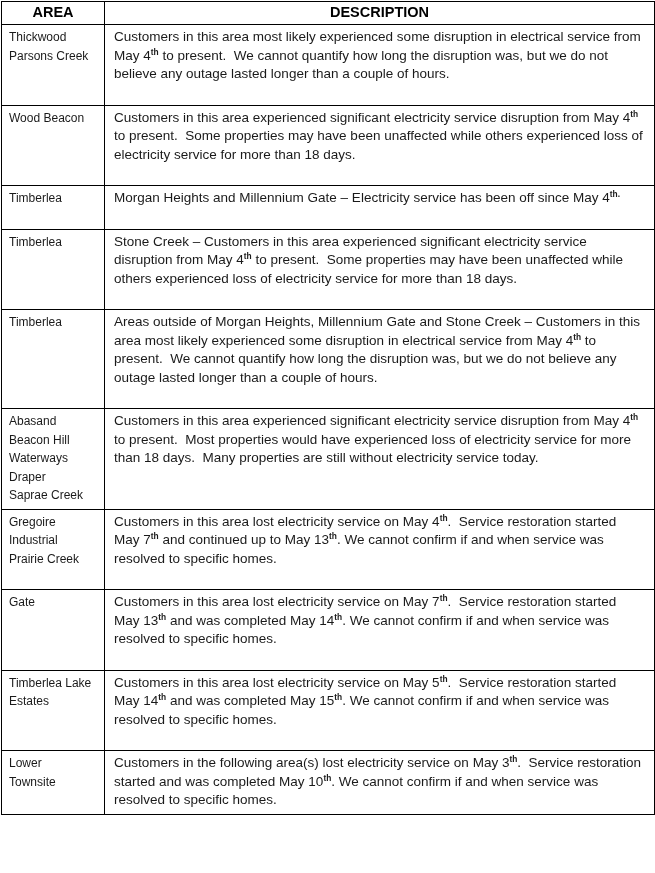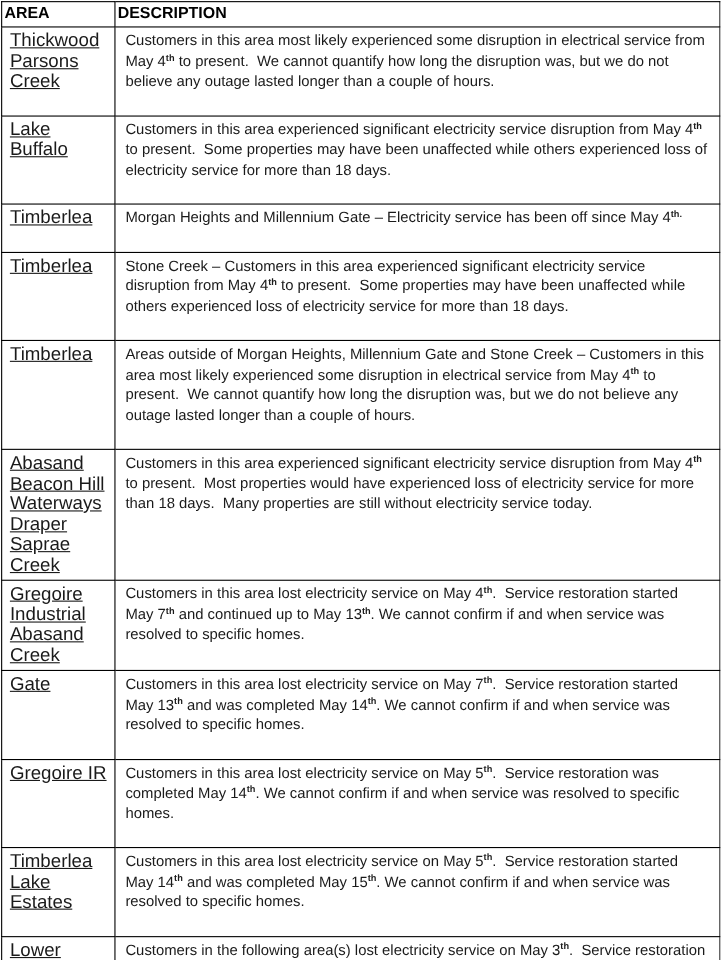--- a/index.html
+++ b/index.html
@@ -26,31 +26,30 @@
   table.outage-table td {
     border: 1.5px solid #000000;
     vertical-align: top;
     box-sizing: border-box;
   }
   col.col-area { width: 103px; }
   col.col-desc { width: 550px; }
   th {
     font-size: 14.5px;
     font-weight: bold;
-    text-align: left;
+    text-align: center;
     padding: 2px 2px 3px 2px;
     line-height: 17px;
     color: #000000;
   }
   td.area-cell {
-    font-size: 17px;
+    font-size: 12px;
     line-height: 18.5px;
     padding: 3px 4px 4px 7px;
     white-space: pre-line;
-    text-decoration: underline;
   }
   td.desc-cell {
     font-size: 13.5px;
     line-height: 18.5px;
     padding: 3px 10px 21px 9px;
   }
   tr:last-child td.desc-cell { padding-bottom: 4px; }
   .desc-text { white-space: pre-wrap; }
   sup {
     font-size: 0.62em;
@@ -78,21 +77,21 @@
     </thead>
     <tbody>
         <tr>
           <td class="area-cell">Thickwood
 Parsons Creek</td>
           <td class="desc-cell">
             <div class="desc-text">Customers in this area most likely experienced some disruption in electrical service from May 4<sup>th</sup> to present.  We cannot quantify how long the disruption was, but we do not believe any outage lasted longer than a couple of hours.</div>
           </td>
         </tr>
         <tr>
-          <td class="area-cell">Lake Buffalo</td>
+          <td class="area-cell">Wood Beacon</td>
           <td class="desc-cell">
             <div class="desc-text">Customers in this area experienced significant electricity service disruption from May 4<sup>th</sup> to present.  Some properties may have been unaffected while others experienced loss of electricity service for more than 18 days.</div>
           </td>
         </tr>
         <tr>
           <td class="area-cell">Timberlea</td>
           <td class="desc-cell">
             <div class="desc-text">Morgan Heights and Millennium Gate – Electricity service has been off since May 4<sup>th.</sup></div>
           </td>
         </tr>
@@ -114,35 +113,29 @@
 Waterways
 Draper
 Saprae Creek</td>
           <td class="desc-cell">
             <div class="desc-text">Customers in this area experienced significant electricity service disruption from May 4<sup>th</sup> to present.  Most properties would have experienced loss of electricity service for more than 18 days.  Many properties are still without electricity service today.</div>
           </td>
         </tr>
         <tr>
           <td class="area-cell">Gregoire
 Industrial
-Abasand Creek</td>
+Prairie Creek</td>
           <td class="desc-cell">
             <div class="desc-text">Customers in this area lost electricity service on May 4<sup>th</sup>.  Service restoration started May 7<sup>th</sup> and continued up to May 13<sup>th</sup>. We cannot confirm if and when service was resolved to specific homes.</div>
           </td>
         </tr>
         <tr>
           <td class="area-cell">Gate</td>
           <td class="desc-cell">
             <div class="desc-text">Customers in this area lost electricity service on May 7<sup>th</sup>.  Service restoration started May 13<sup>th</sup> and was completed May 14<sup>th</sup>. We cannot confirm if and when service was resolved to specific homes.</div>
-          </td>
-        </tr>
-        <tr>
-          <td class="area-cell">Gregoire IR</td>
-          <td class="desc-cell">
-            <div class="desc-text">Customers in this area lost electricity service on May 5<sup>th</sup>.  Service restoration was completed May 14<sup>th</sup>. We cannot confirm if and when service was resolved to specific homes.</div>
           </td>
         </tr>
         <tr>
           <td class="area-cell">Timberlea Lake
 Estates</td>
           <td class="desc-cell">
             <div class="desc-text">Customers in this area lost electricity service on May 5<sup>th</sup>.  Service restoration started May 14<sup>th</sup> and was completed May 15<sup>th</sup>. We cannot confirm if and when service was resolved to specific homes.</div>
           </td>
         </tr>
         <tr>

